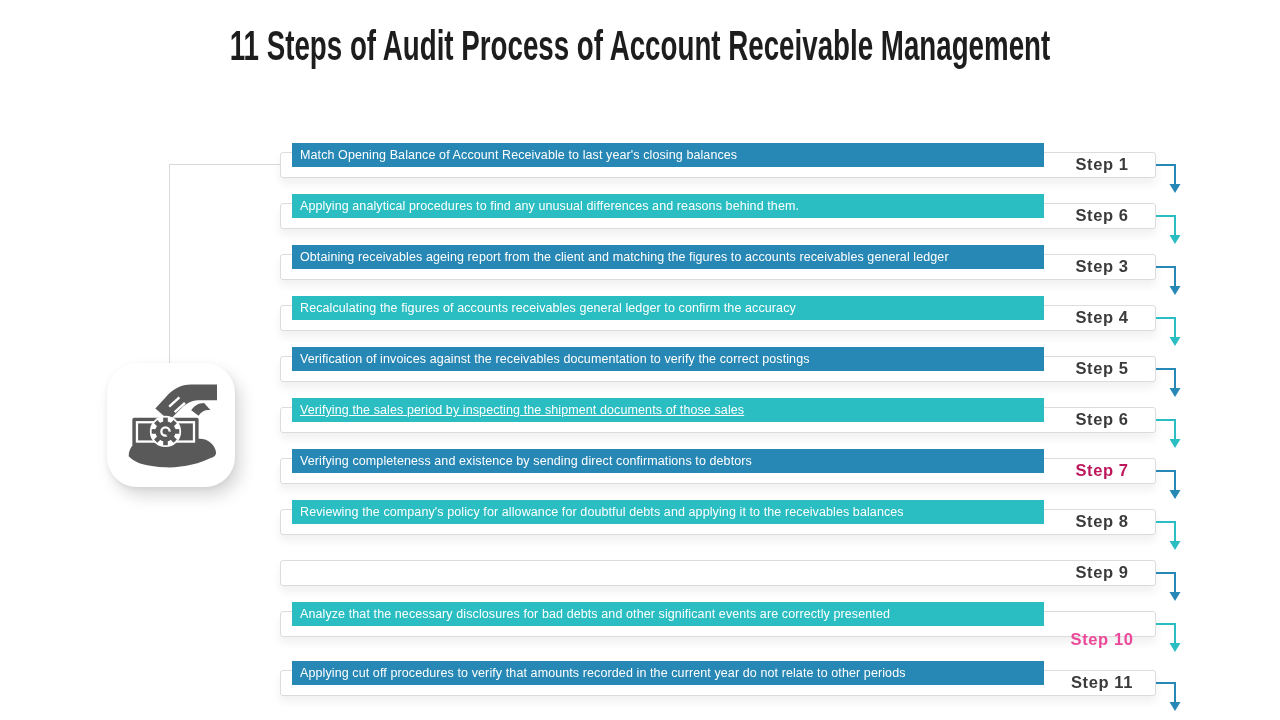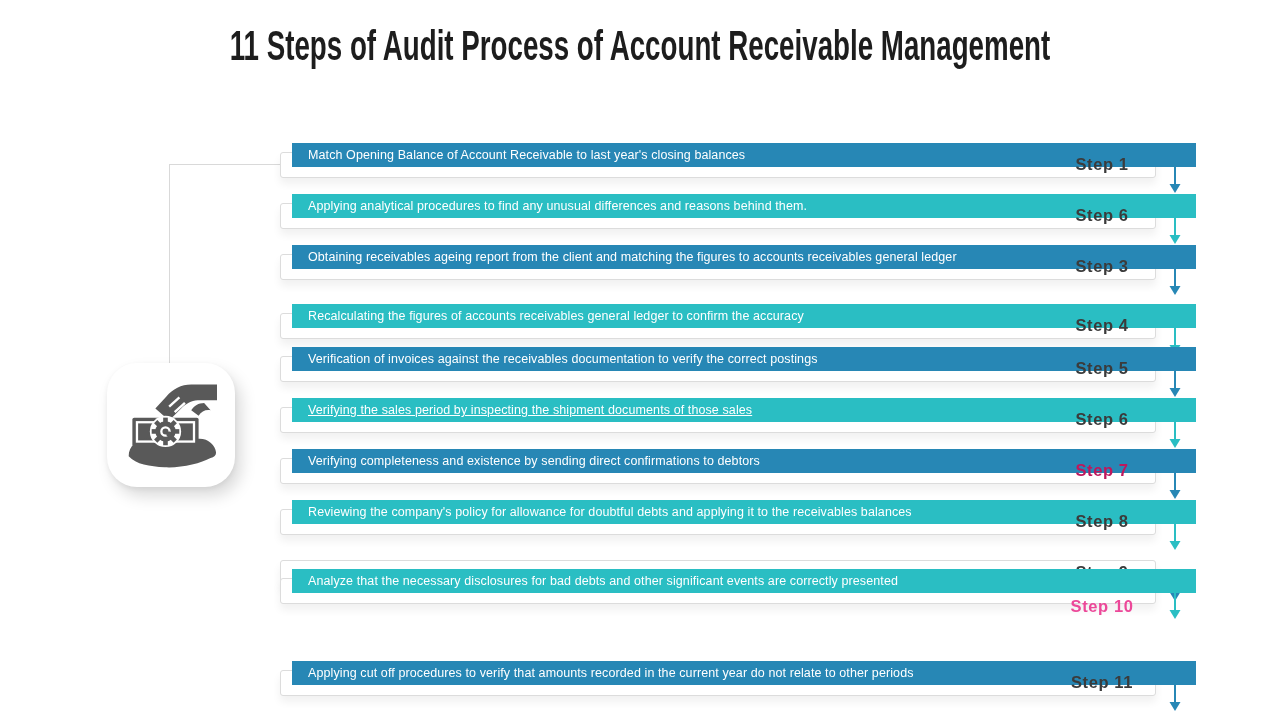--- a/index.html
+++ b/index.html
@@ -21,23 +21,23 @@
     box-shadow:6px 9px 16px rgba(0,0,0,0.15), 0 2px 5px rgba(0,0,0,0.06);
   }
   .icon-card svg{position:absolute;left:18px;top:16px;}
   .step-row{position:absolute;left:0;width:1280px;height:51px;}
   .step-underlay{
     position:absolute;left:280px;top:9px;width:876px;height:26px;
     background:#ffffff;border:1px solid #dcdcdc;border-radius:3px;
     box-sizing:border-box;box-shadow:0 6px 8px rgba(0,0,0,0.06);
   }
   .step-bar{
-    position:absolute;left:292px;top:0;width:904px;height:24px;
+    position:absolute;left:292px;top:0;width:752px;height:24px;
     color:#ffffff;font-size:12.5px;line-height:24px;
-    padding-left:16px;box-sizing:border-box;
+    padding-left:8px;box-sizing:border-box;
     white-space:nowrap;overflow:hidden;letter-spacing:0.1px;
   }
   .step-label{
     position:absolute;left:1048px;top:9px;width:108px;height:26px;
     text-align:center;line-height:25px;
     font-size:16.5px;font-weight:bold;color:#3b3b3b;letter-spacing:0.6px;
     white-space:nowrap;
   }
   .step-arrow{position:absolute;left:1156px;top:14px;}
 </style>
@@ -108,21 +108,21 @@
   <div class="step-row" style="top: 245px;">
     <div class="step-underlay"></div>
     <div class="step-bar" style="background: rgb(39, 135, 181);">Obtaining receivables ageing report from the client and matching the figures to accounts receivables general ledger</div>
     <div class="step-label" style="color: rgb(59, 59, 59);">Step 3</div>
     <svg class="step-arrow" width="28" height="40" viewBox="0 0 28 40">
       <polyline class="arrow-line" points="0,8 19,8 19,28" fill="none" stroke-width="2" stroke="#2787B5"></polyline>
       <polygon class="arrow-head" points="13.5,27 24.5,27 19,36" fill="#2787B5"></polygon>
     </svg>
   </div>
 
-  <div class="step-row" style="top: 296px; margin-top: 8px;">
+  <div class="step-row" style="top: 296px;">
     <div class="step-underlay"></div>
     <div class="step-bar" style="background: rgb(42, 190, 195);">Recalculating the figures of accounts receivables general ledger to confirm the accuracy</div>
     <div class="step-label" style="color: rgb(59, 59, 59);">Step 4</div>
     <svg class="step-arrow" width="28" height="40" viewBox="0 0 28 40">
       <polyline class="arrow-line" points="0,8 19,8 19,28" fill="none" stroke-width="2" stroke="#2ABEC3"></polyline>
       <polygon class="arrow-head" points="13.5,27 24.5,27 19,36" fill="#2ABEC3"></polygon>
     </svg>
   </div>
 
   <div class="step-row" style="top: 347px;">
@@ -167,21 +167,21 @@
 
   <div class="step-row" style="top: 551px;">
     <div class="step-underlay"></div>
     <div class="step-label" style="color: rgb(59, 59, 59);">Step 9</div>
     <svg class="step-arrow" width="28" height="40" viewBox="0 0 28 40">
       <polyline class="arrow-line" points="0,8 19,8 19,28" fill="none" stroke-width="2" stroke="#2787B5"></polyline>
       <polygon class="arrow-head" points="13.5,27 24.5,27 19,36" fill="#2787B5"></polygon>
     </svg>
   </div>
 
-  <div class="step-row" style="top: 569px;">
+  <div class="step-row" style="top: 602px;">
     <div class="step-underlay"></div>
     <div class="step-bar" style="background: rgb(42, 190, 195);">Analyze that the necessary disclosures for bad debts and other significant events are correctly presented</div>
     <div class="step-label" style="color: #ec4899; margin-top: 16px;">Step 10</div>
     <svg class="step-arrow" width="28" height="40" viewBox="0 0 28 40">
       <polyline class="arrow-line" points="0,8 19,8 19,28" fill="none" stroke-width="2" stroke="#2ABEC3"></polyline>
       <polygon class="arrow-head" points="13.5,27 24.5,27 19,36" fill="#2ABEC3"></polygon>
     </svg>
   </div>
 
   <div class="step-row" style="top: 653px; margin-top: 8px;">

